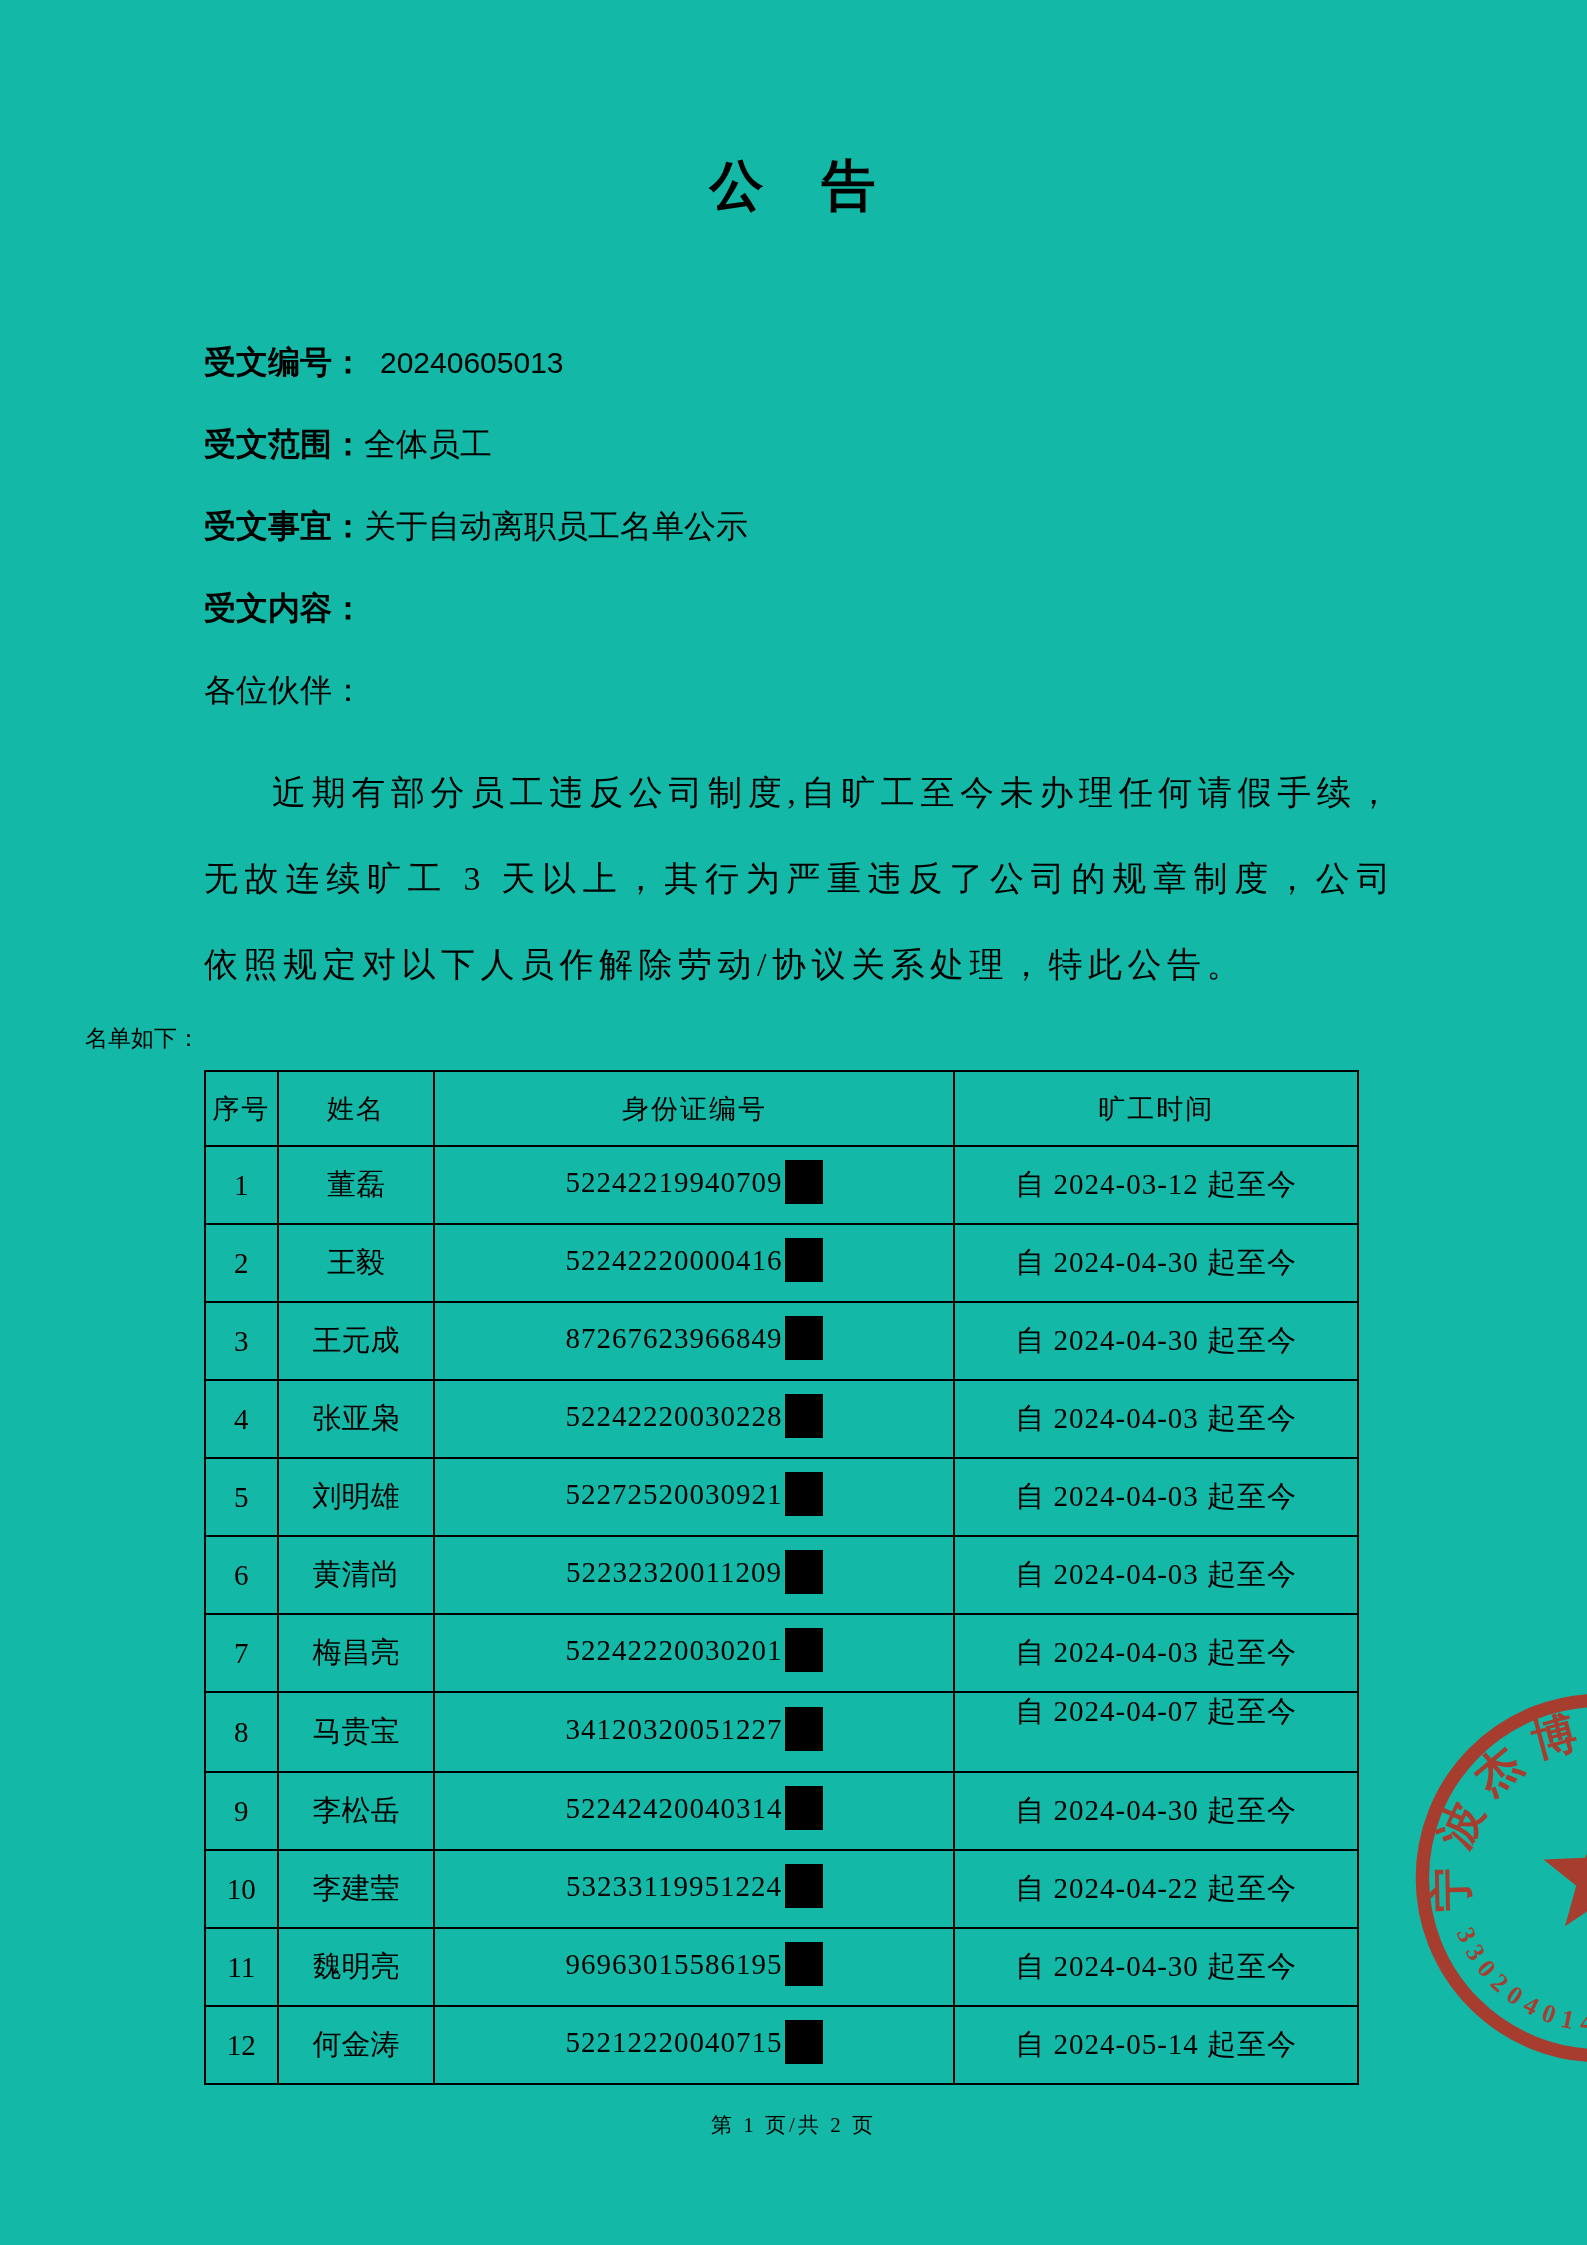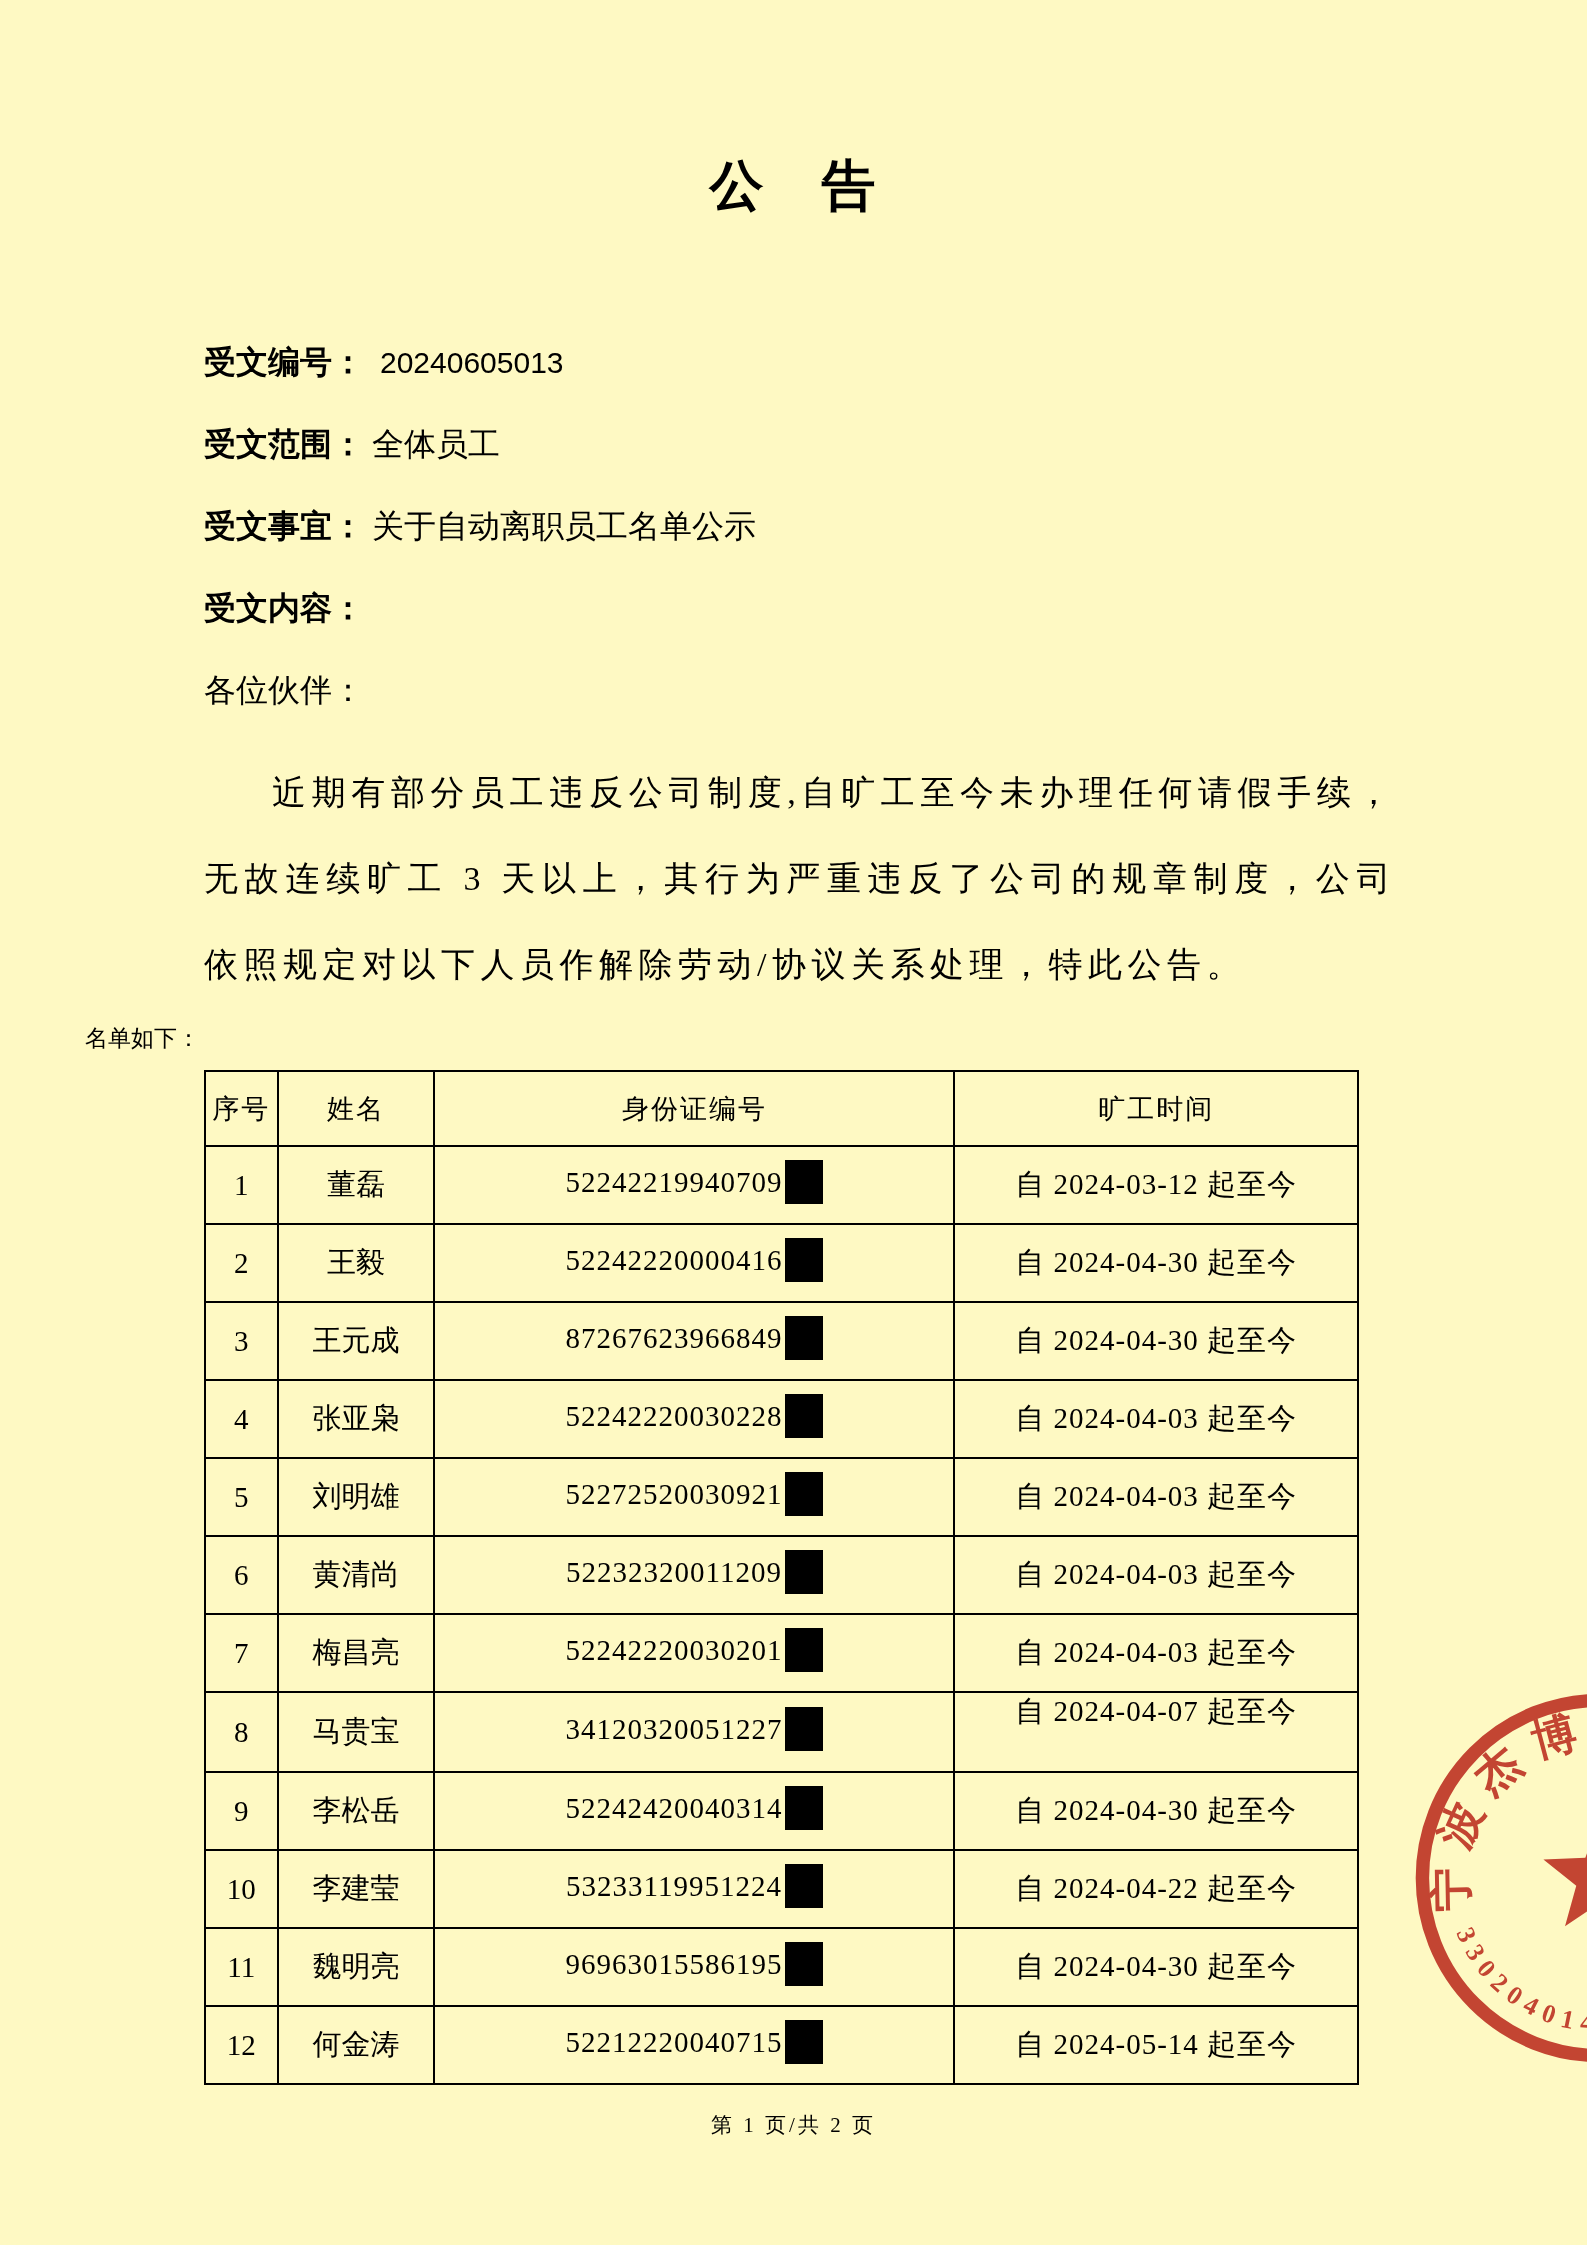--- a/index.html
+++ b/index.html
@@ -1,35 +1,35 @@
 <!DOCTYPE html>
 <html><head>
 <meta charset="utf-8">
 <style>
   html,body{margin:0;padding:0;background:#ffffff;}
   .page{
     position:relative;
     width:1587px;height:2245px;
-    background:#fef9c3;
+    background:#14b8a6;
     overflow:hidden;
     color:#000;
     font-family:"Liberation Serif","DejaVu Serif",serif;
   }
   .title{
     padding-top:150px;
     text-align:center;
     font-size:54px;
     font-weight:bold;
     line-height:72px;
     letter-spacing:2px;
   }
   .meta{margin-top:120px;margin-left:204px;}
   .meta-line{height:40px;margin-bottom:42px;font-size:32px;line-height:40px;white-space:nowrap;}
   .meta-label{font-weight:bold;}
-  .meta-value{margin-left:8px;}
+  .meta-value{}
   .meta-value--docno{
     margin-left:16px;
     font-family:"Liberation Sans","DejaVu Sans",sans-serif;
     font-size:30px;
   }
   .salutation{margin-top:26px;margin-left:204px;font-size:32px;line-height:40px;}
   .body-paragraph{
     margin-top:40px;margin-left:204px;
     width:1192px;
     font-size:34px;

